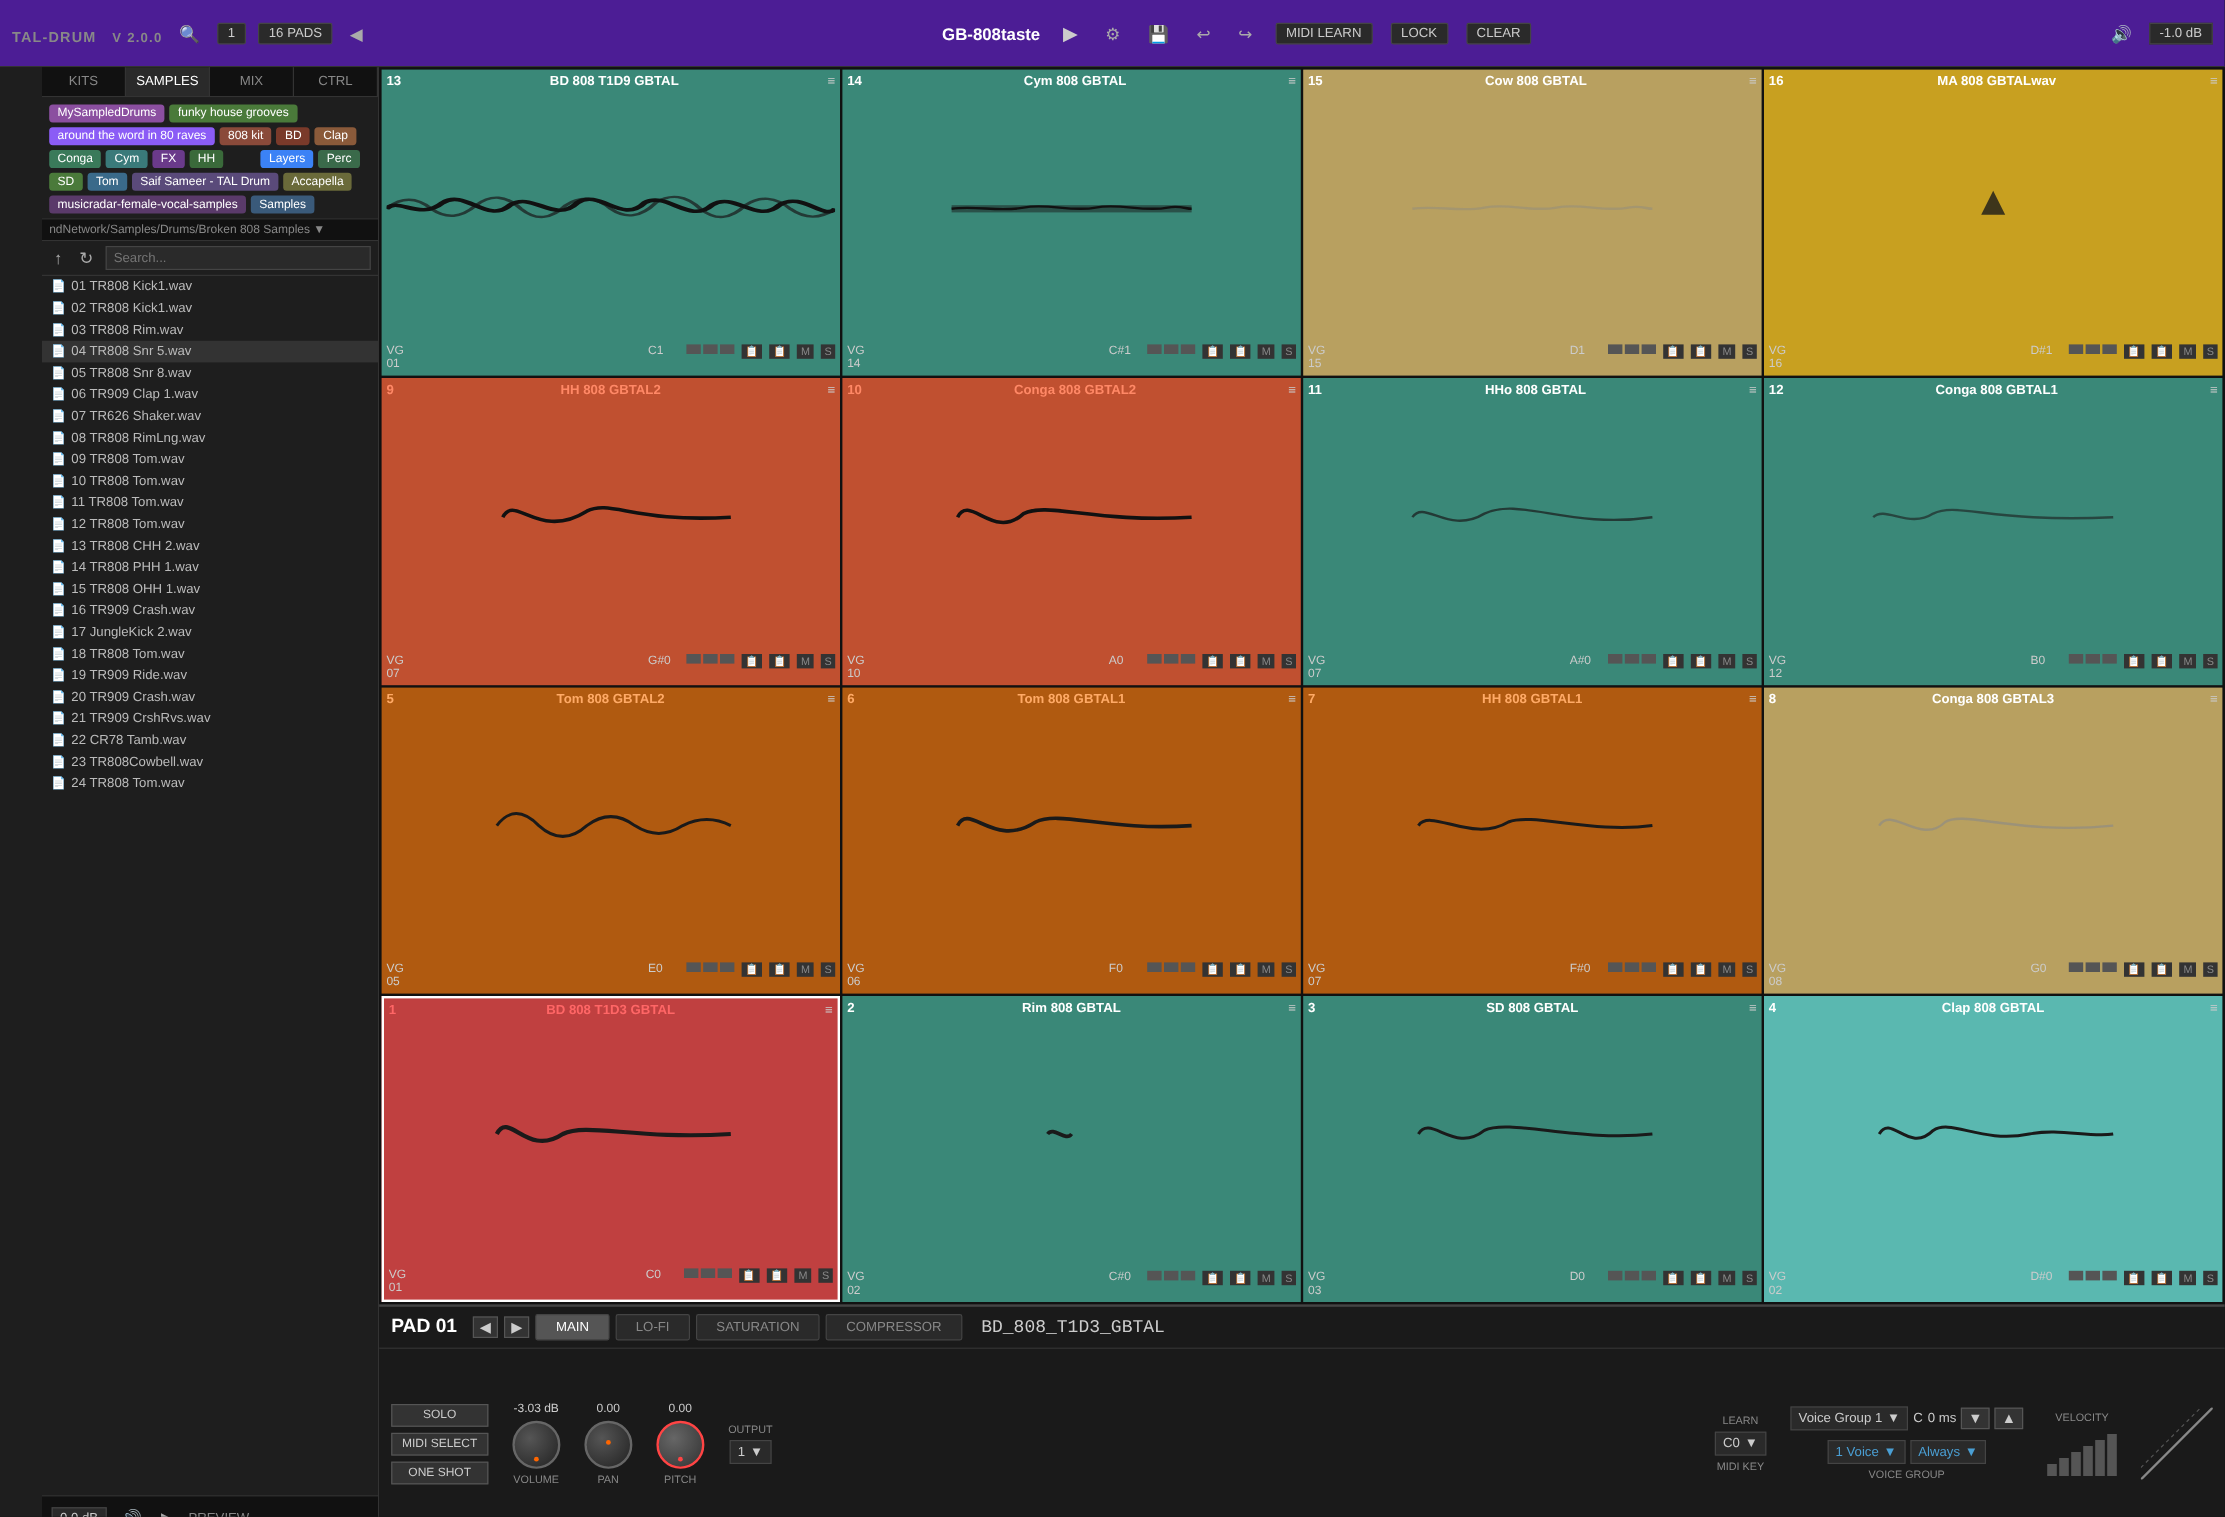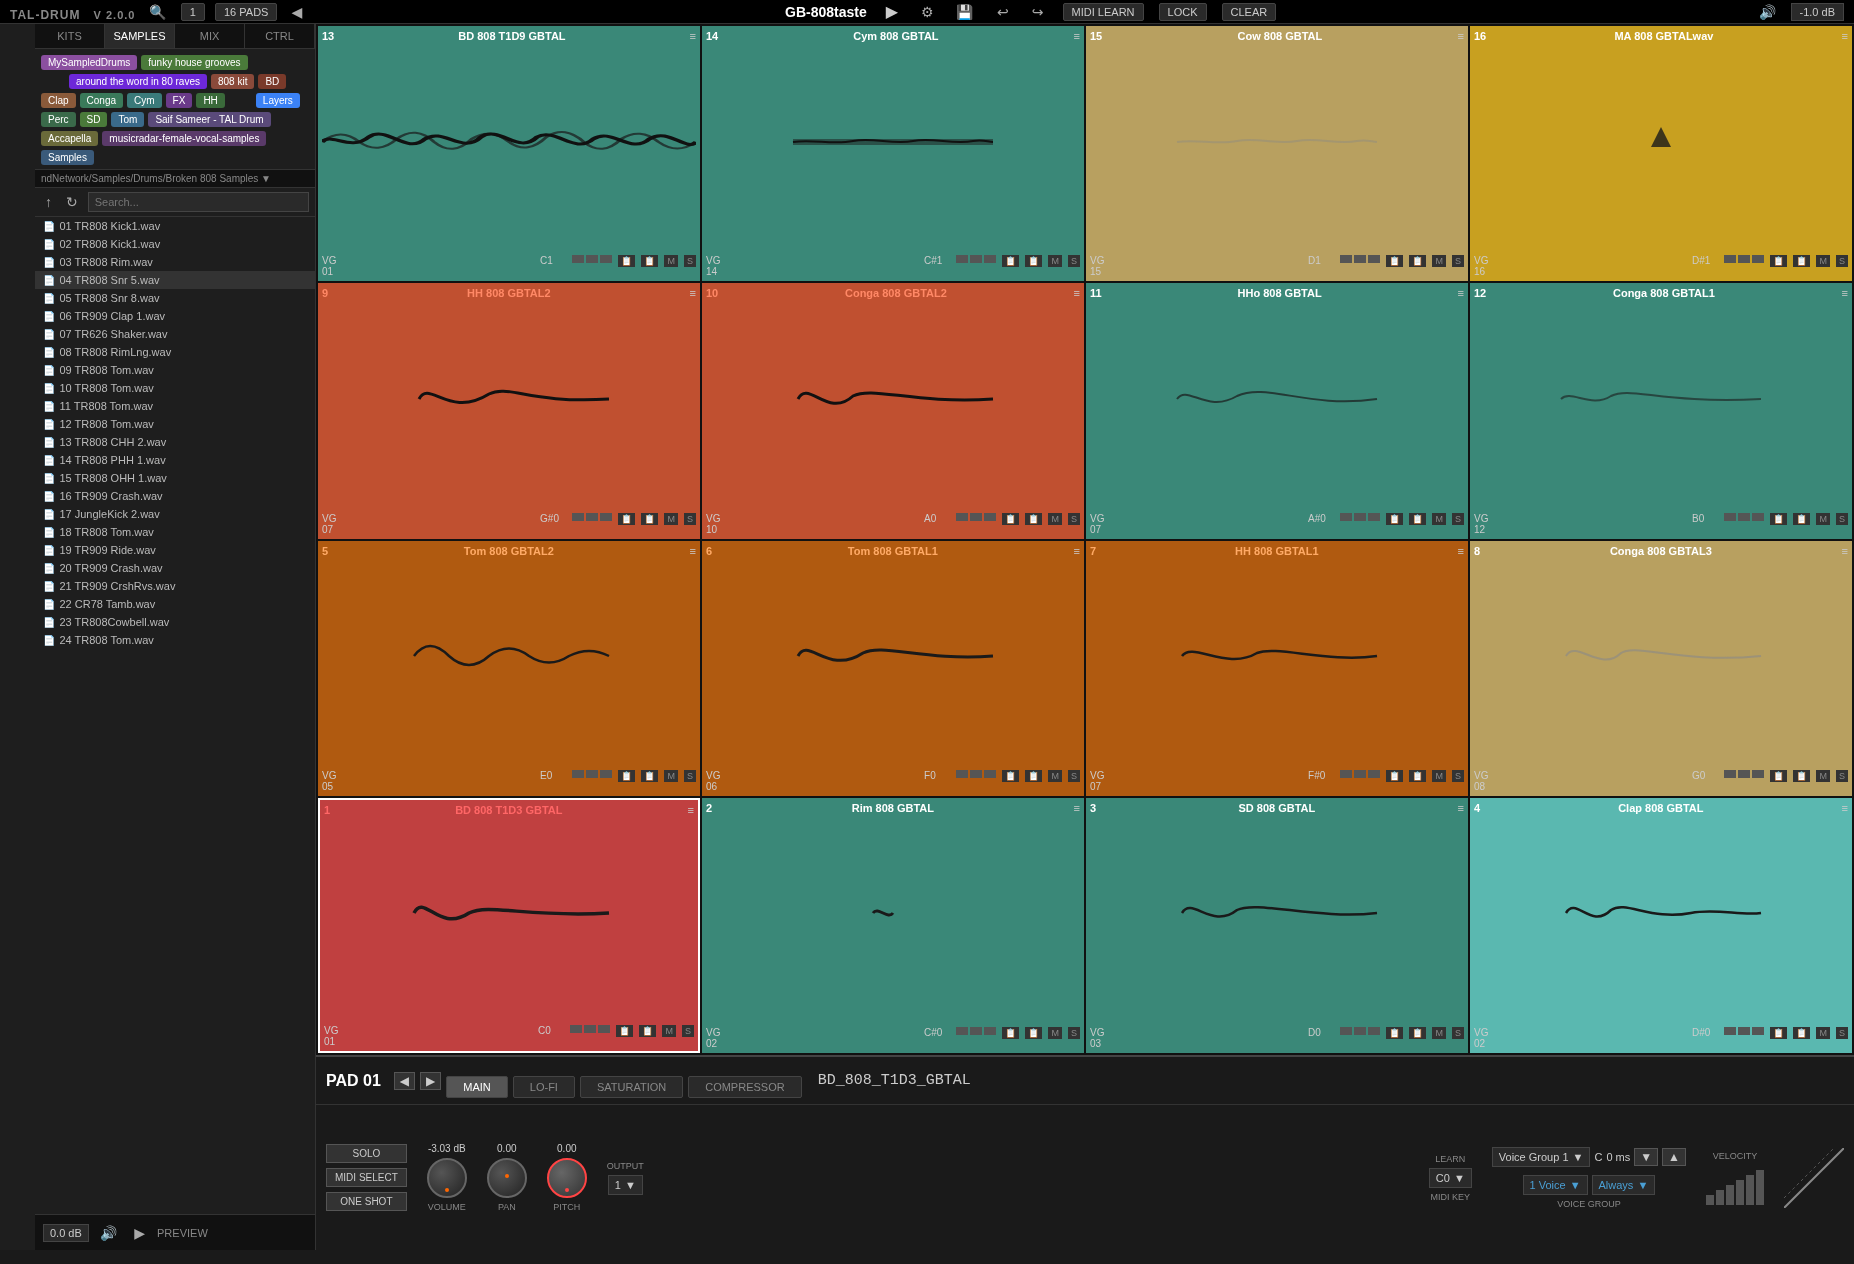--- a/index.html
+++ b/index.html
@@ -8,22 +8,22 @@
       color: #ccc;
       font-family: Arial, sans-serif;
       font-size: 11px;
       width: 1854px;
       height: 1264px;
       overflow: hidden;
     }
 
     
     .header {
-      background: #000000;
-      height: 24px;
+      background: #4c1d95;
+      height: 56px;
       display: flex;
       align-items: center;
       padding: 0 10px;
       gap: 10px;
       border-bottom: 1px solid #333;
     }
     .logo {
       font-size: 22px;
       font-weight: bold;
       color: white;
@@ -295,21 +295,20 @@
       padding: 1px 5px;
     }
     .bottom-tab {
       padding: 4px 16px;
       cursor: pointer;
       font-size: 11px;
       color: #888;
       background: #2a2a2a;
       border: 1px solid #444;
       border-radius: 2px;
-      margin-top: 13px;
     }
     .bottom-tab.active {
       background: #555;
       color: white;
     }
     .pad-sample-name {
       color: #ccc;
       font-size: 15px;
       margin-left: 11px;
       font-family: Liberation Mono, monospace;
@@ -452,21 +451,21 @@
     <div class="tabs">
       <div class="tab">KITS</div>
       <div class="tab active">SAMPLES</div>
       <div class="tab">MIX</div>
       <div class="tab">CTRL</div>
     </div>
 
     <div class="tags-area">
       <span class="tag" style="background:#8b4fa0;">MySampledDrums</span>
       <span class="tag" style="background:#4a7a3a;">funky house grooves</span>
-      <span class="tag" style="background:#6d28d9;margin-left:28px;">around the word in 80 raves</span>
+      <span class="tag" style="background:#8b5cf6;">around the word in 80 raves</span>
       <span class="tag" style="background:#8a4a3a;">808 kit</span>
       <span class="tag" style="background:#7a3a2a;">BD</span>
       <span class="tag" style="background:#8a5a3a;">Clap</span>
       <span class="tag" style="background:#3a7a5a;">Conga</span>
       <span class="tag" style="background:#3a7a7a;">Cym</span>
       <span class="tag" style="background:#6a3a8a;">FX</span>
       <span class="tag" style="background:#3a6a3a;">HH</span>
       <span class="tag" style="background:#3b82f6;margin-left:27px;">Layers</span>
       <span class="tag" style="background:#3a6a4a;">Perc</span>
       <span class="tag" style="background:#4a7a3a;">SD</span>

